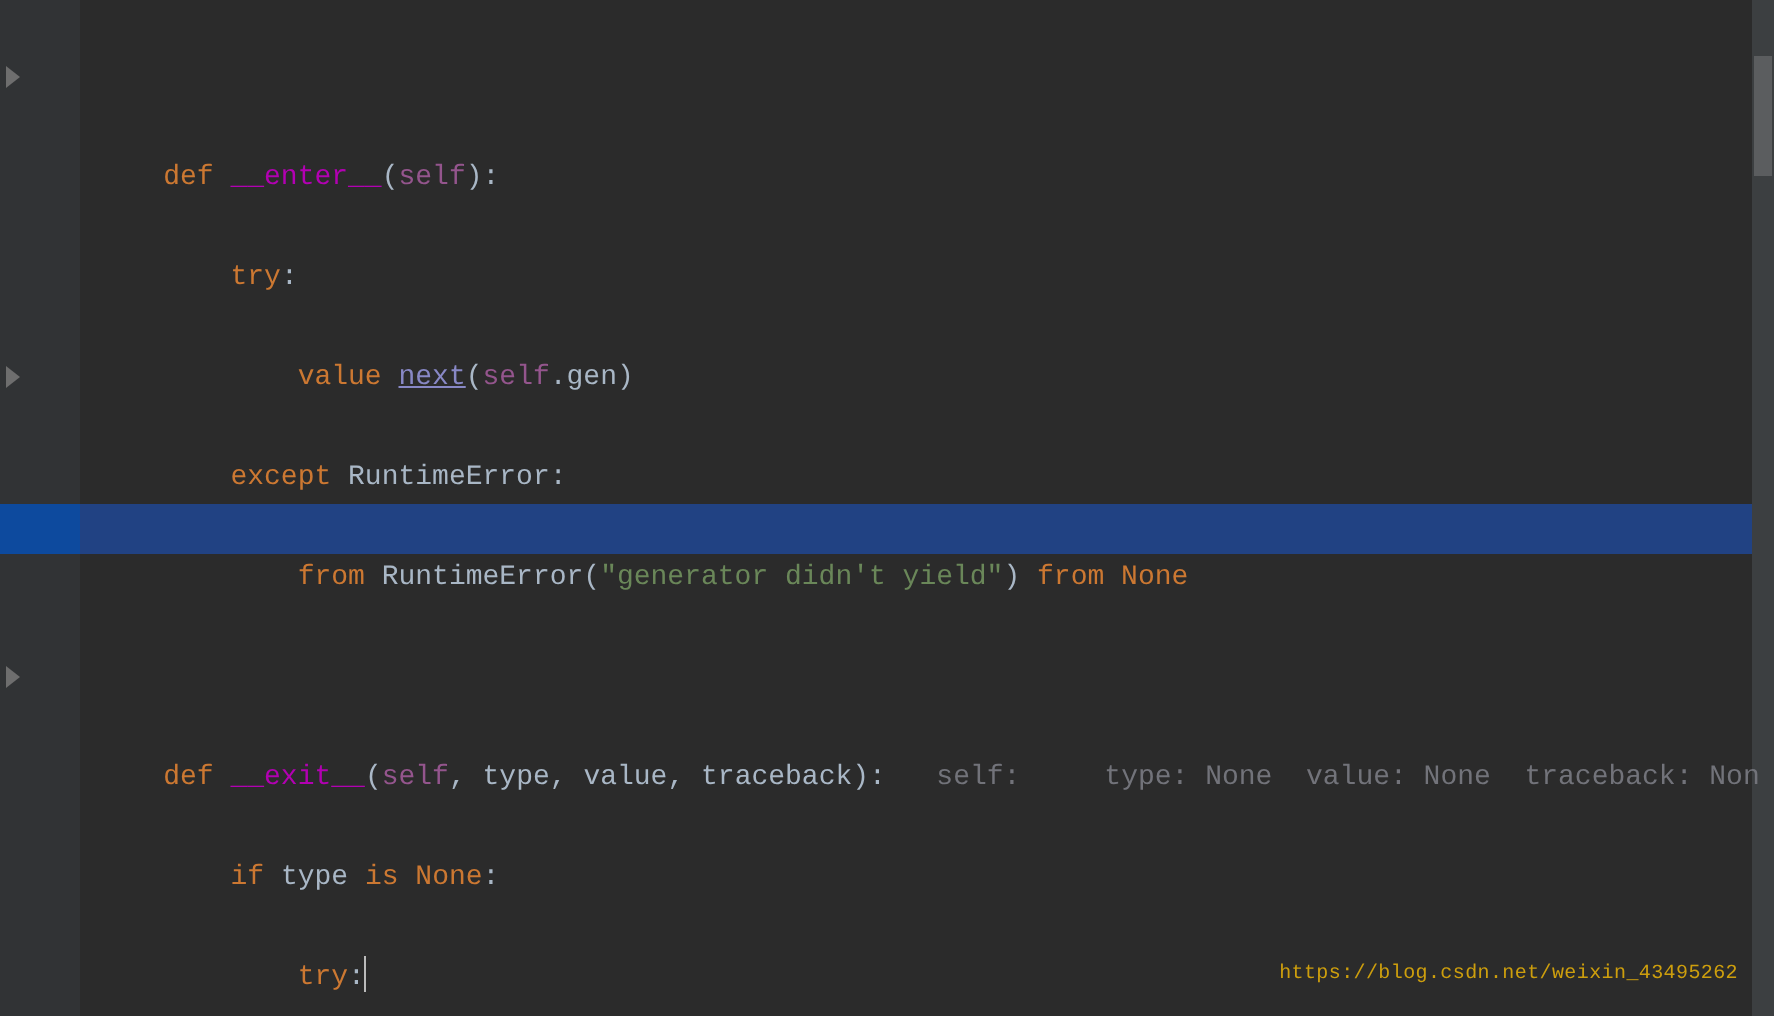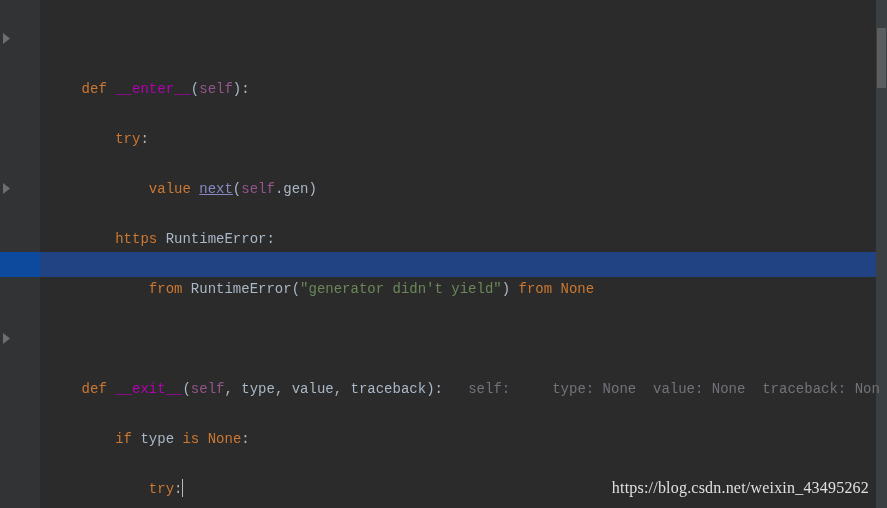--- a/index.html
+++ b/index.html
@@ -94,23 +94,23 @@
     position: absolute;
     right: 1px; top: 28px;
     width: 9px; height: 60px;
     background: #5b5d5f;
     border-radius: 0;
   }
   .watermark {
     position: absolute;
     right: 18px;
     bottom: 8px;
-    color: #ffffff;
-    font-family: Liberation Serif, serif;
-    font-size: 16px;
+    color: #eab308;
+    font-family: Liberation Mono, monospace;
+    font-size: 10px;
     opacity: 0.85;
     z-index: 10;
     letter-spacing: 0.2px;
   }
 </style>
 </head>
 <body>
 
 <div class="editor">
   <div class="gutter"></div>
@@ -133,21 +133,21 @@
           <path d="M0 0 L7 5.5 L0 11 Z" fill="#6e6e6e"></path>
         </svg>
     </div>
   </div>
 
   <div class="code-area">
     <div class="code-content">
 <div class="line"><span>    </span><span class="kw">def </span><span class="fn">__enter__</span><span class="plain">(</span><span class="self">self</span><span class="plain">):</span></div>
 <div class="line"><span>        </span><span class="kw">try</span><span class="plain">:</span></div>
 <div class="line"><span>            </span><span class="kw">value </span><span class="builtin">next</span><span class="plain">(</span><span class="self">self</span><span class="plain">.gen)</span></div>
-<div class="line"><span>        </span><span class="kw">https </span><span class="plain">RuntimeError</span><span class="plain">:</span></div>
+<div class="line"><span>        </span><span class="kw">except </span><span class="plain">RuntimeError</span><span class="plain">:</span></div>
 <div class="line"><span>            </span><span class="kw">from </span><span class="plain">RuntimeError</span><span class="plain">(</span><span class="str">"generator didn't yield"</span><span class="plain">) </span><span class="kw">from </span><span class="kw">None</span></div>
 <div class="line"></div>
 <div class="line"><span>    </span><span class="kw">def </span><span class="fn">__exit__</span><span class="plain">(</span><span class="self">self</span><span class="plain">, </span><span class="plain">type</span><span class="plain">, </span><span class="plain">value</span><span class="plain">, </span><span class="plain">traceback</span><span class="plain">):</span><span>   </span><span class="param-hint">self:     type: None  value: None  traceback: Non</span></div>
 <div class="line"><span>        </span><span class="kw">if </span><span class="plain">type </span><span class="kw">is </span><span class="kw">None</span><span class="plain">:</span></div>
 <div class="line"><span>            </span><span class="kw">try</span><span class="plain">:</span><span class="cursor"></span></div>
 
 
 
 
 

